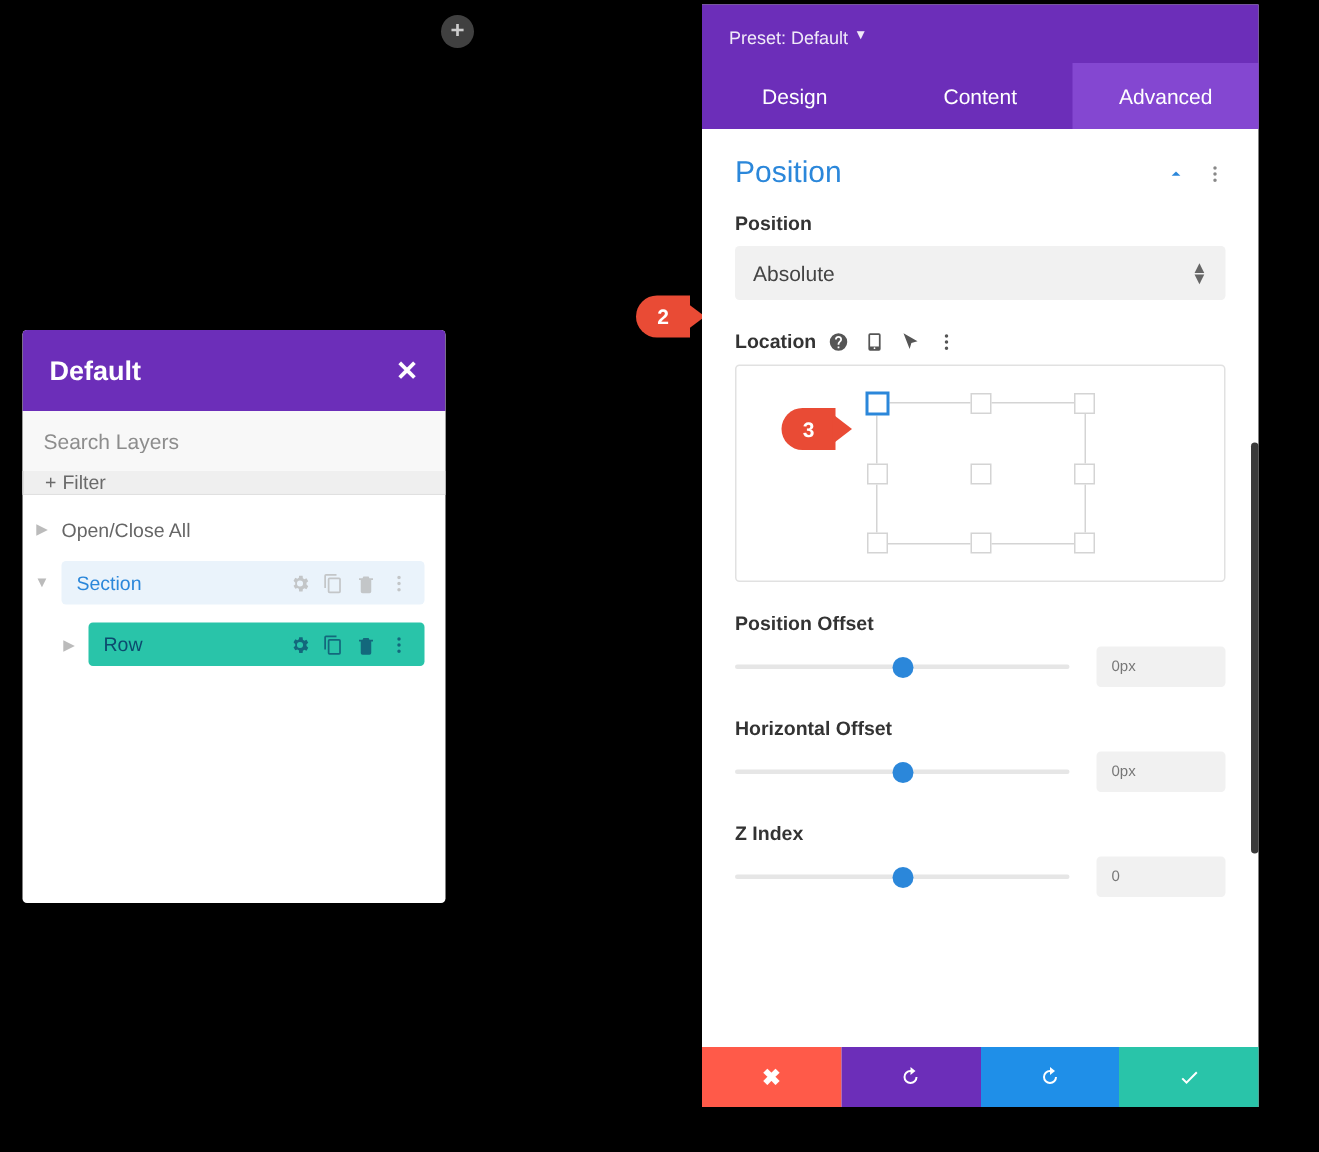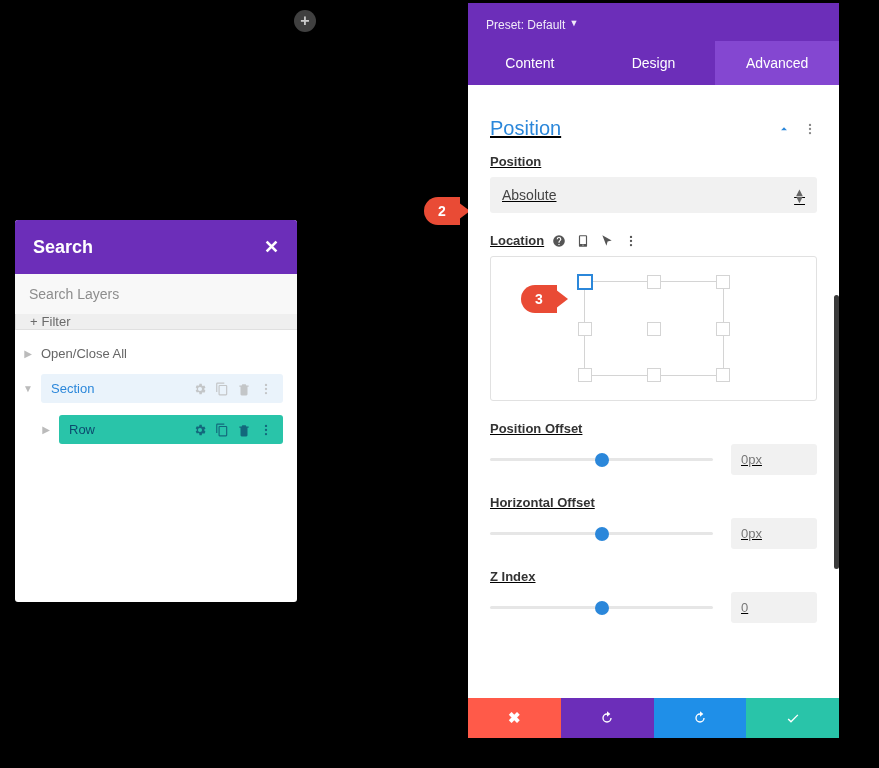--- a/index.html
+++ b/index.html
@@ -38,40 +38,40 @@
     .settings { position: absolute; left: 468px; top: 3px; width: 371px; background: #fff; display:flex; flex-direction:column; height: 735px; }
     .settings-header { background: #6c2eb9; color:#fff; padding: 12px 18px 8px; }
     .settings-title-row { display:flex; align-items:center; }
     .settings-title { font-size: 18px; font-weight: 600; flex:1; }
     .settings-head-icons { display:flex; gap:16px; color:#fff; font-size:13px; align-items:center;}
     .settings-preset { font-size: 12px; opacity: 0.9; margin-top: 3px; display:inline-flex; align-items:flex-start; gap:4px;}
     .settings-tabs { display:flex; background:#6c2eb9; color:#fff; }
     .settings-tab { flex:1; text-align:center; padding: 14px 8px; font-size: 14px; cursor:pointer; position: relative; }
     .settings-tab.active { background:#8447d1; }
 
-    .settings-body { flex:1; padding: 32px 22px 0; overflow:auto; position:relative;text-decoration:underline; }
+    .settings-body { flex:1; padding: 18px 22px 0; overflow:auto; position:relative; }
     .section-title-row { display:flex; align-items:center; justify-content:space-between; margin-bottom: 14px; }
     .section-title { color:#2b87da; font-size: 20px; font-weight: 400; }
     .sec-icons { display:flex; gap:12px; color:#2b87da; align-items:center; }
     .sec-more { color:#888; }
     .label { font-size: 13px; color:#333; font-weight:600; margin-bottom: 8px; display:flex; align-items:center; gap:8px;}
     .label .mini-icons { display:flex; gap:10px; color:#555; }
     .select { width:100%; background:#f1f1f1; border:none; padding: 10px 12px; font-size: 14px; color:#444; border-radius: 3px; position:relative; display:flex; align-items:center; justify-content:space-between; }
     .select .select-caret { font-size: 11px; color:#666; display:flex; flex-direction:column; line-height:6px; gap:1px;}
 
     .loc-box { border:1px solid #e1e1e1; border-radius:3px; padding: 24px; display:flex; justify-content:center; margin-top:4px; }
     .anchor-grid { width:140px; height:95px; border:1px solid #d4d4d4; position:relative; }
     .anchor { position:absolute; width:14px; height:14px; border:1px solid #d4d4d4; background:#fff; transform: translate(-50%,-50%); cursor:pointer; }
     .anchor.sel { border:2px solid #2b87da; width:16px; height:16px;}
 
     .slider-group { margin-top: 20px; }
     .slider-row { display:flex; align-items:center; gap: 18px; }
     .slider-track { flex:1; height:3px; background:#e6e6e6; position:relative; border-radius:2px; }
     .slider-thumb { position:absolute; top:50%; transform:translate(-50%,-50%); width:14px; height:14px; border-radius:50%; background:#2b87da; }
-    .field { width:86px; background:#f1f1f1; border:none; padding: 8px 10px; font-size:13px; color:#777; border-radius:3px; }
+    .field { width:86px; background:#f1f1f1; border:none; padding: 8px 10px; font-size:10px; color:#777; border-radius:3px; }
 
     .scroll-indicator { position:absolute; right: 0px; top: 292px; width:5px; height: 274px; background:#3a3a3a; border-radius:3px; }
 
     .settings-footer { display:flex; height: 40px; }
     .fbtn { flex:1; display:flex; align-items:center; justify-content:center; color:#fff; font-size:15px; cursor:pointer;}
     .f-cancel { background:#ff5a49; }
     .f-undo { background:#6c2eb9; }
     .f-redo { background:#1f8fe8; }
     .f-save { background:#29c4a9; }
 
@@ -85,21 +85,21 @@
 
 <div class="tag tag-1" style="left:616px; top:72px;">
     <span>1</span>
   </div>
 <div class="tag tag-2" style="left:424px; top:197px;">
     <span>2</span>
   </div>
 
 <div class="layers">
   <div class="layers-header">
-    <span>Search</span>
+    <span>Default</span>
     <span class="layers-close">✕</span>
   </div>
   <div class="layers-search-row">
     <input class="layers-search" placeholder="Search Layers" style="">
     <button class="filter-btn">
       <span>+</span>
       <span>Filter</span>
     </button>
   </div>
   <div class="layers-body">
@@ -151,22 +151,22 @@
 </div>
 
 <div class="settings">
   <div class="settings-header">
     <div class="settings-preset">
       <span>Preset: Default</span>
       <span style="font-size:9px;">▼</span>
     </div>
   </div>
   <div class="settings-tabs">
+    <div class="settings-tab">Design</div>
     <div class="settings-tab">Content</div>
-    <div class="settings-tab">Design</div>
     <div class="settings-tab active">Advanced</div>
   </div>
   <div class="settings-body">
     <div class="section-title-row">
       <span class="section-title">Position</span>
       <div class="sec-icons">
         <svg class="icon" viewBox="0 0 24 24">
             <path d="M7 14l5-5 5 5z"></path>
           </svg>
         <svg class="icon sec-more" viewBox="0 0 24 24">

